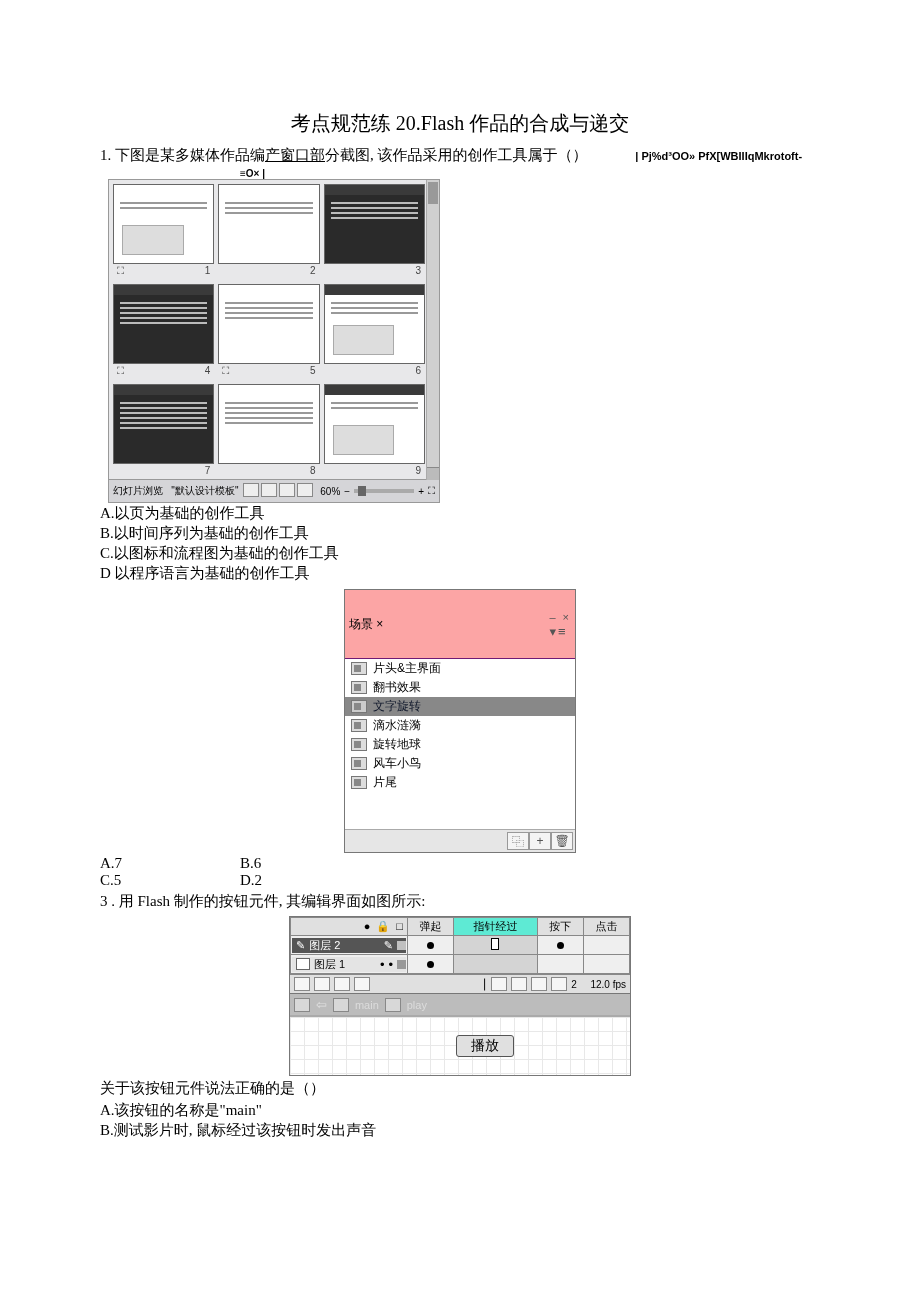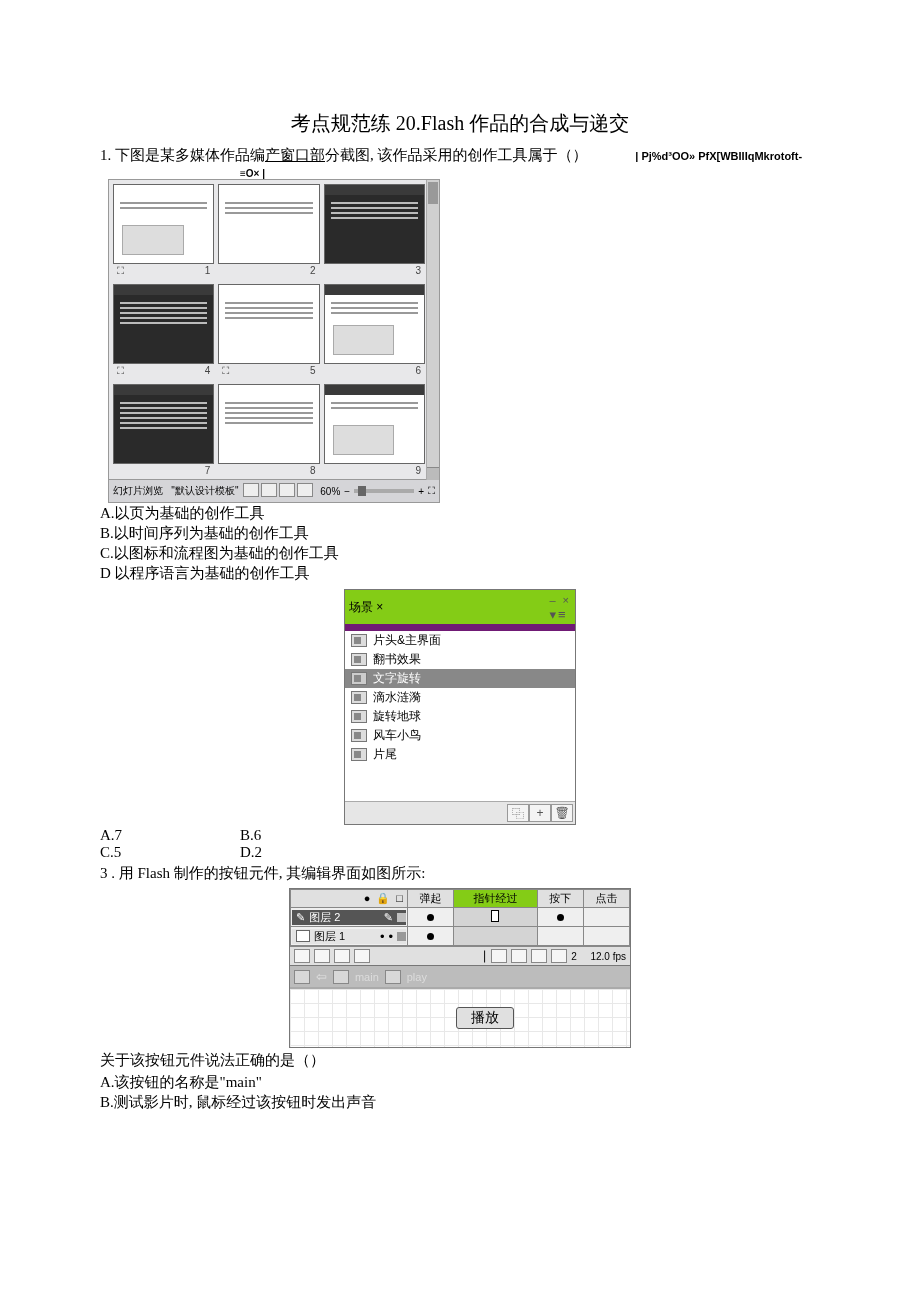--- a/index.html
+++ b/index.html
@@ -105,31 +105,31 @@
   
   .fig2 {
     width: 230px;
     margin: 6px auto 2px auto;
     border: 1px solid #777;
     background:#efefef;
     font-family: "SimSun", Arial, sans-serif;
   }
   .fig2-title {
     display:flex; justify-content:space-between; align-items:center;
-    background:#84cc16; border-bottom:7px solid #701a75;
-    font-size:12px; padding:2px 4px;
+    background:#fca5a5; border-bottom:1px solid #701a75;
+    font-size:12px; padding:19px 4px;
   }
   .fig2-title .x { font-family:Arial; font-size:11px; color:#555;}
   .fig2-title .right { font-size:13px; color:#555; letter-spacing:2px;}
   .fig2-list { background:#fff; min-height:170px;}
   .fig2-item {
     display:flex; align-items:center; gap:6px;
     font-size:12px; padding:1px 6px;
   }
-  .fig2-item.selected { background:#888; color:#ffffff;}
+  .fig2-item.selected { background:#888; color:#0f172a;}
   .scene-ico {
     width:14px; height:11px; background:#ddd; border:1px solid #777;
     position:relative;
   }
   .scene-ico::after{content:"";position:absolute;left:2px;top:2px;right:5px;bottom:2px;background:#888;}
   .fig2-item.selected .scene-ico{background:#ccc;}
   .fig2-foot {
     display:flex; justify-content:flex-end; gap:0;
     border-top:1px solid #aaa; background:#e6e6e6; padding:2px;
   }
@@ -440,21 +440,21 @@
   <div class="fig3">
     <table>
       <thead>
         <tr>
           <th class="layercol">
             <span>●</span>
             <span>🔒</span>
             <span>□</span>
           </th>
           <th>弹起</th>
-          <th style="background:#84cc16">指针经过</th>
+          <th style="background:#5eead4">指针经过</th>
           <th>按下</th>
           <th>点击</th>
         </tr>
       </thead>
       <tbody>
         <tr>
           <td>
             <div class="layer-name sel">
               <span>✎</span>
               <span>图层 2</span>

